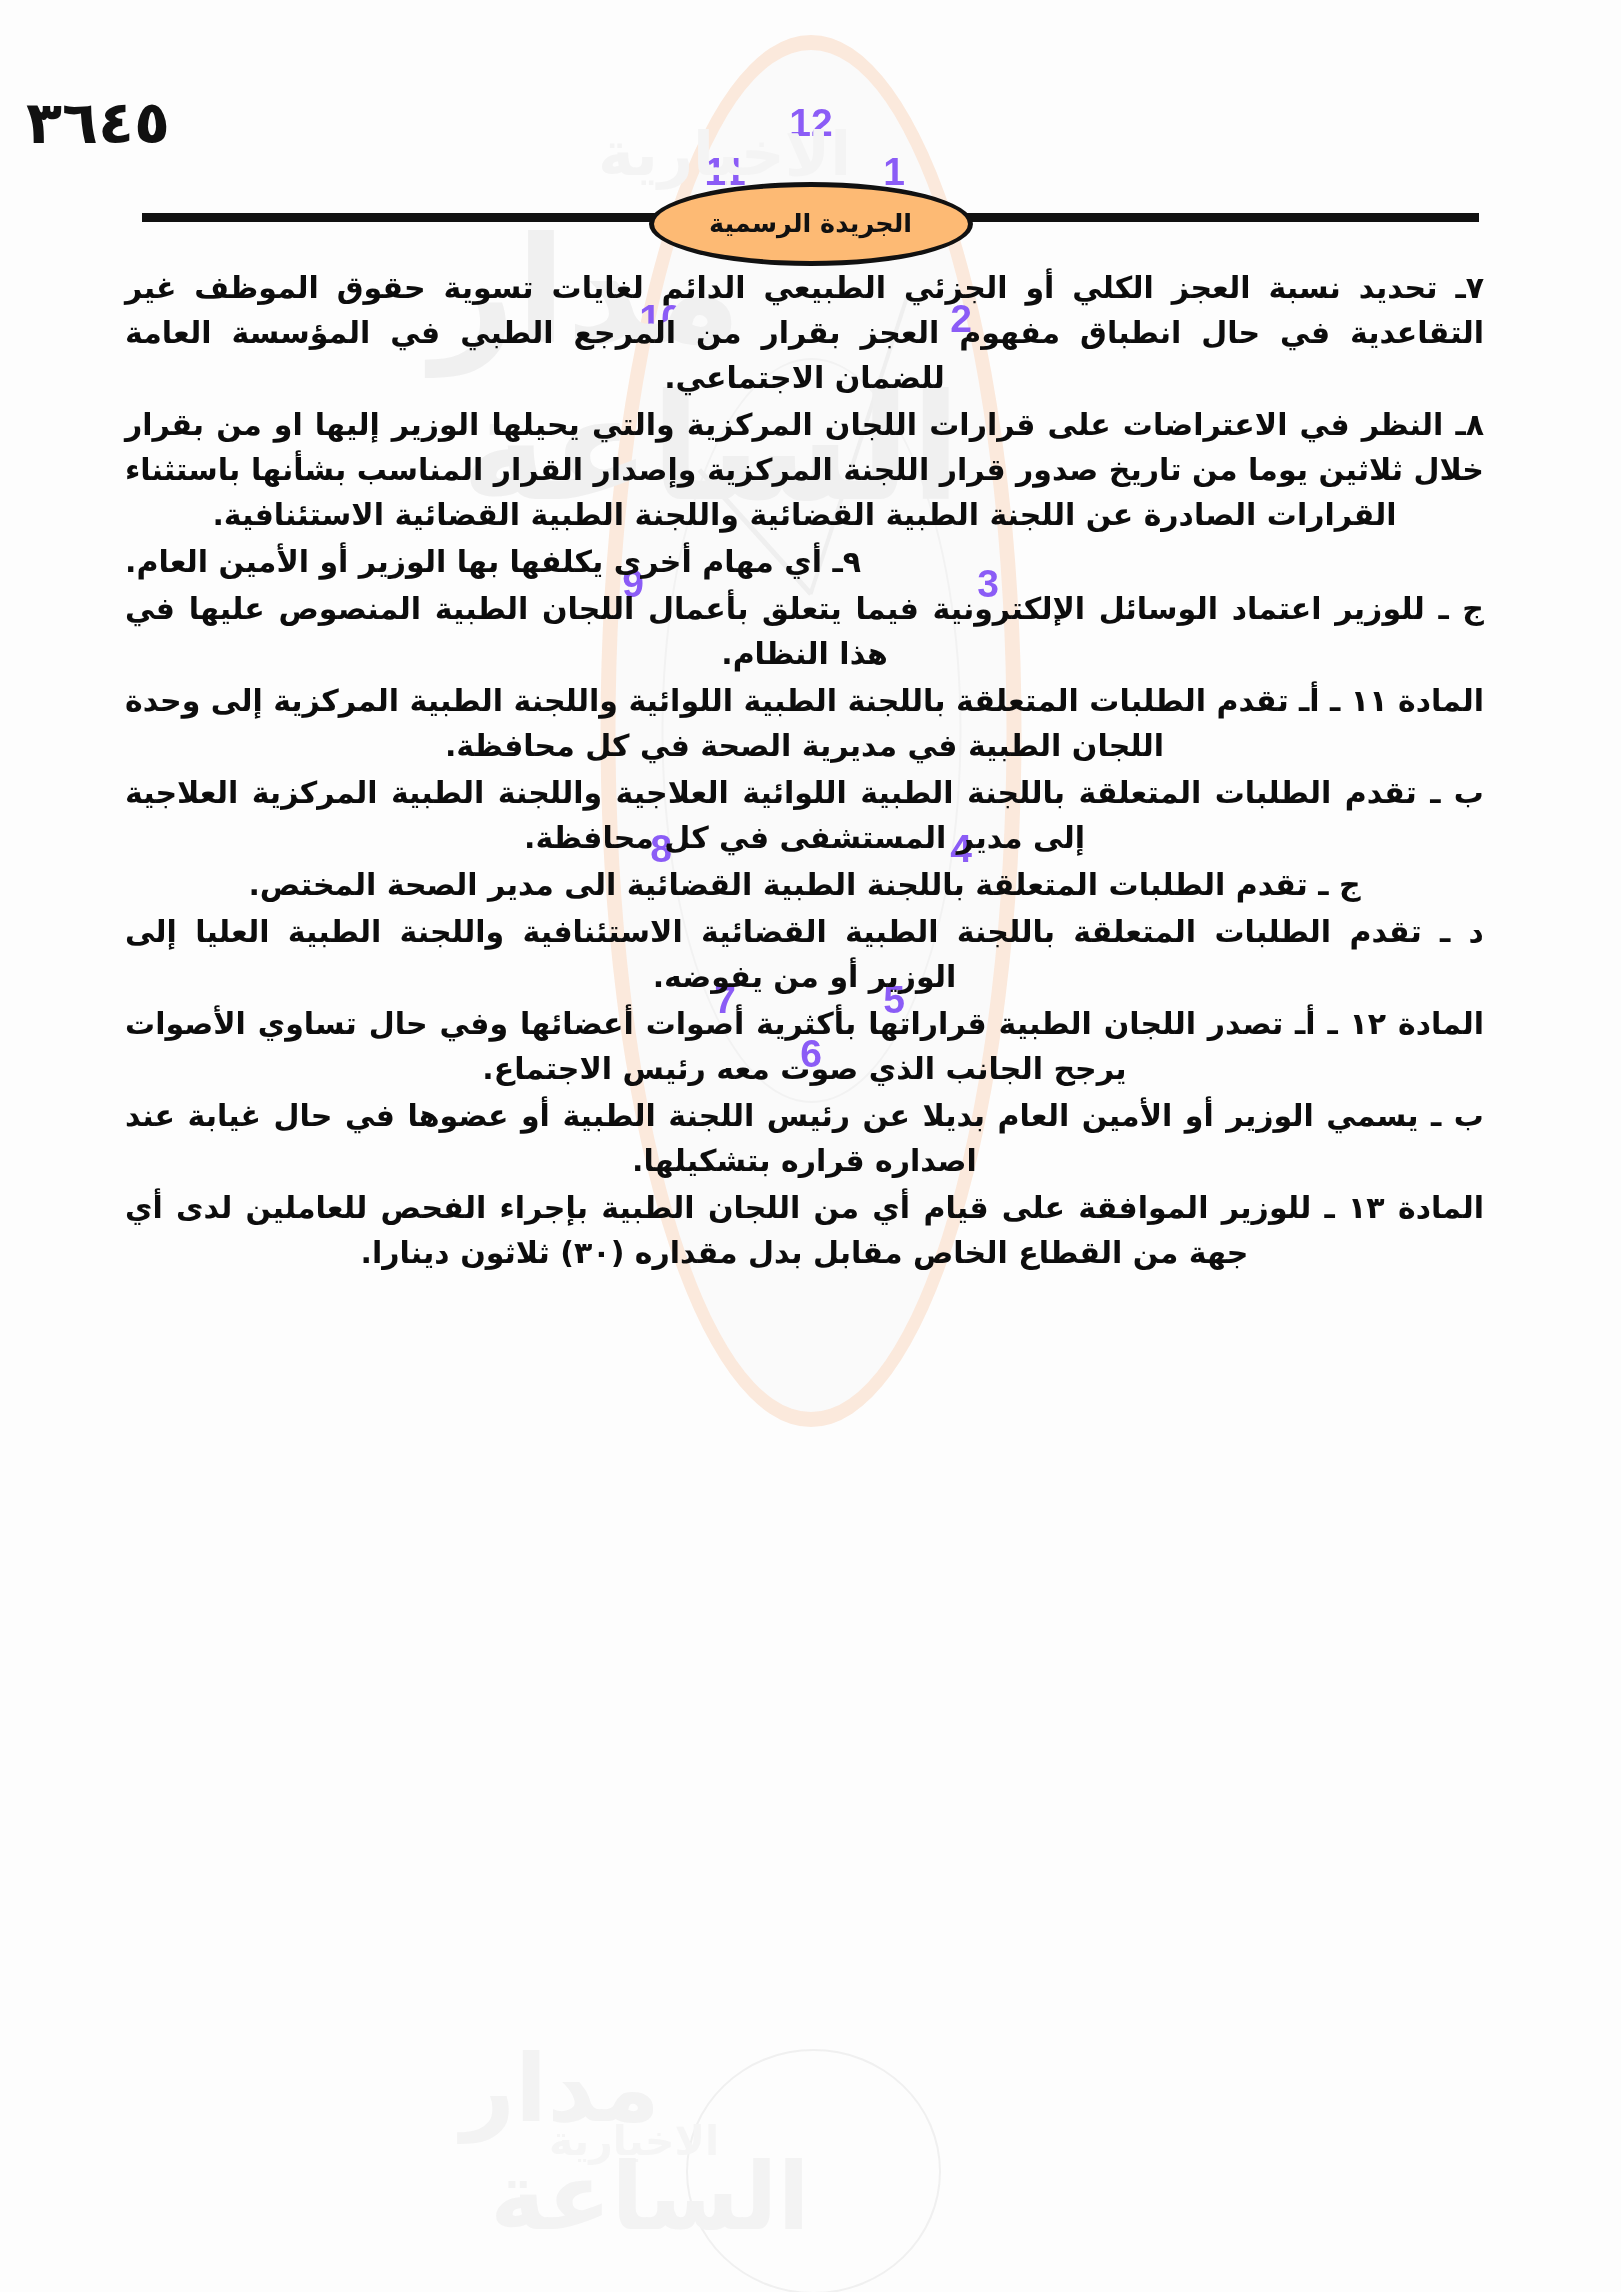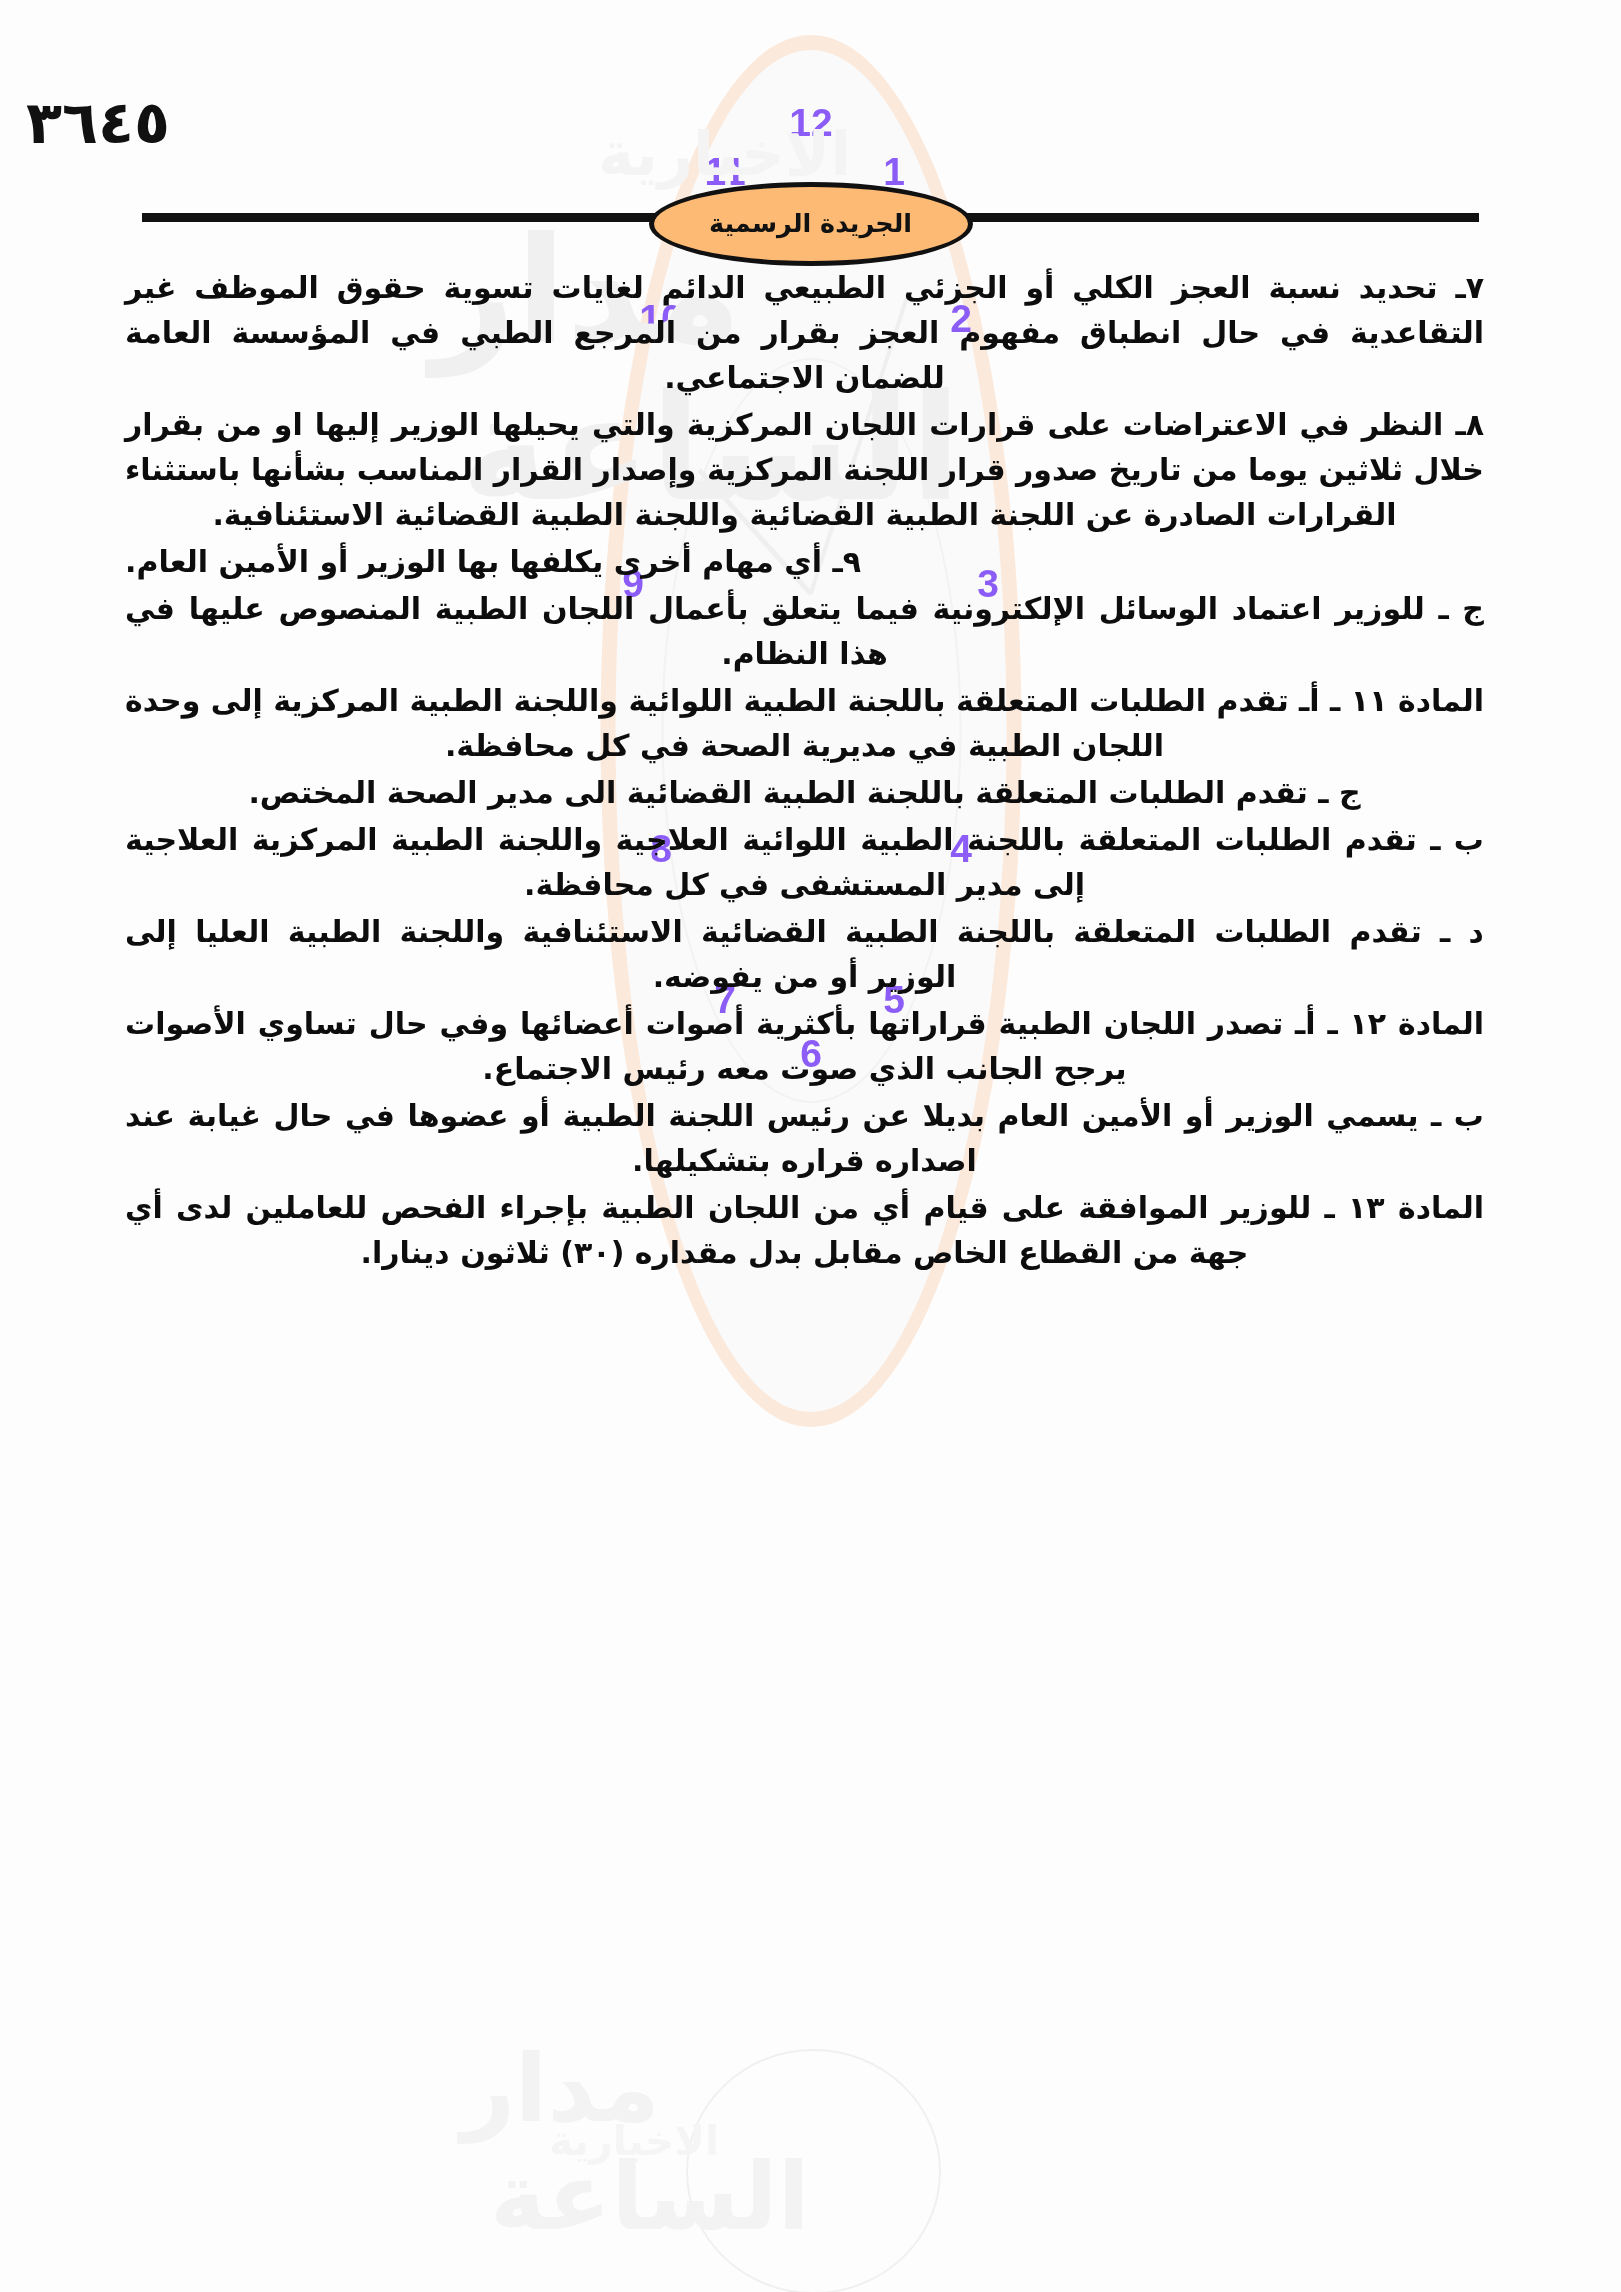--- a/index.html
+++ b/index.html
@@ -243,22 +243,22 @@
       <span>الجريدة الرسمية</span>
     </div>
   </div>
 
   <div class="body-text">
     <p class="para">٧ـ تحديد نسبة العجز الكلي أو الجزئي الطبيعي الدائم لغايات تسوية حقوق الموظف غير التقاعدية في حال انطباق مفهوم العجز بقرار من المرجع الطبي في المؤسسة العامة للضمان الاجتماعي.</p>
     <p class="para">٨ـ النظر في الاعتراضات على قرارات اللجان المركزية والتي يحيلها الوزير إليها او من بقرار خلال ثلاثين يوما من تاريخ صدور قرار اللجنة المركزية وإصدار القرار المناسب بشأنها باستثناء القرارات الصادرة عن اللجنة الطبية القضائية واللجنة الطبية القضائية الاستئنافية.</p>
     <p class="para last-left">٩ـ أي مهام أخرى يكلفها بها الوزير أو الأمين العام.</p>
     <p class="para">ج ـ للوزير اعتماد الوسائل الإلكترونية فيما يتعلق بأعمال اللجان الطبية المنصوص عليها في هذا النظام.</p>
     <p class="para">المادة ١١ ـ أـ تقدم الطلبات المتعلقة باللجنة الطبية اللوائية واللجنة الطبية المركزية إلى وحدة اللجان الطبية في مديرية الصحة في كل محافظة.</p>
+    <p class="para">ب ـ تقدم الطلبات المتعلقة باللجنة الطبية اللوائية العلاجية واللجنة الطبية المركزية العلاجية إلى مدير المستشفى في كل محافظة.</p>
     <p class="para">ج ـ تقدم الطلبات المتعلقة باللجنة الطبية القضائية الى مدير الصحة المختص.</p>
-    <p class="para">ب ـ تقدم الطلبات المتعلقة باللجنة الطبية اللوائية العلاجية واللجنة الطبية المركزية العلاجية إلى مدير المستشفى في كل محافظة.</p>
     <p class="para">د ـ تقدم الطلبات المتعلقة باللجنة الطبية القضائية الاستئنافية واللجنة الطبية العليا إلى الوزير أو من يفوضه.</p>
     <p class="para">المادة ١٢ ـ أـ تصدر اللجان الطبية قراراتها بأكثرية أصوات أعضائها وفي حال تساوي الأصوات يرجح الجانب الذي صوت معه رئيس الاجتماع.</p>
     <p class="para">ب ـ يسمي الوزير أو الأمين العام بديلا عن رئيس اللجنة الطبية أو عضوها في حال غيابة عند اصداره قراره بتشكيلها.</p>
     <p class="para">المادة ١٣ ـ للوزير الموافقة على قيام أي من اللجان الطبية بإجراء الفحص للعاملين لدى أي جهة من القطاع الخاص مقابل بدل مقداره (٣٠) ثلاثون دينارا.</p>
   </div>
 
 </div>
 
 
 </body></html>

